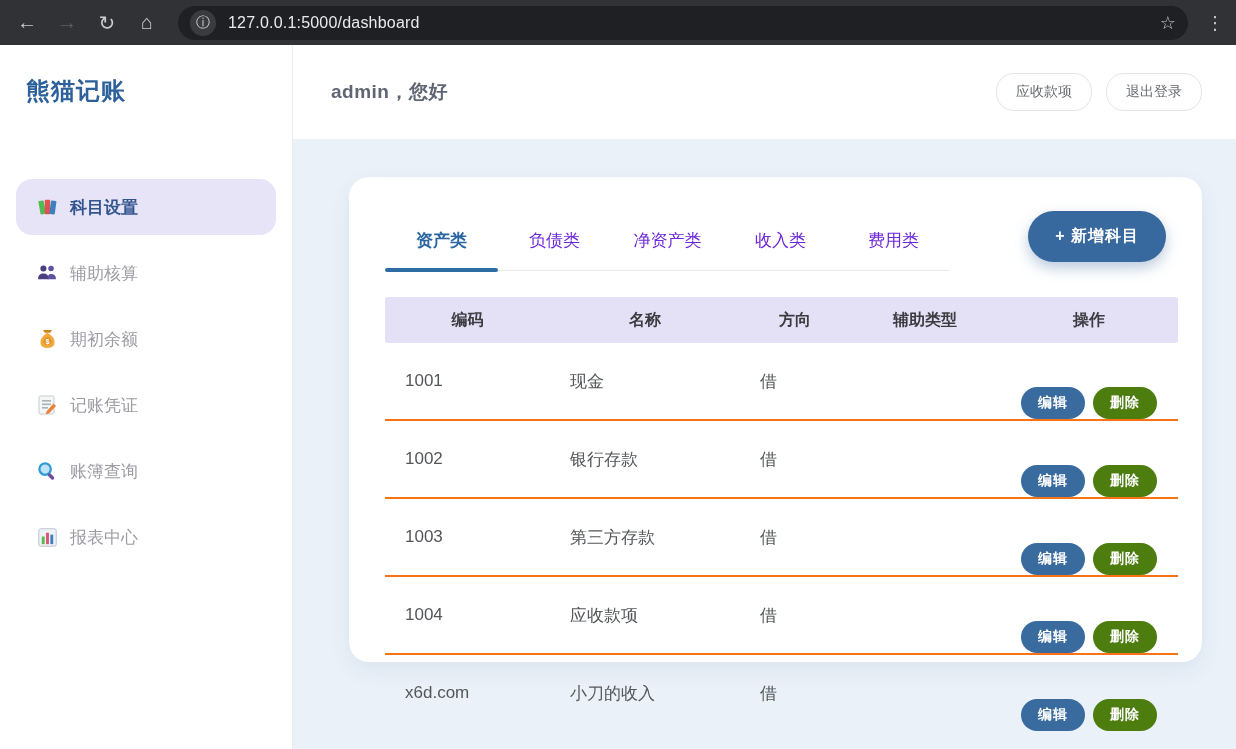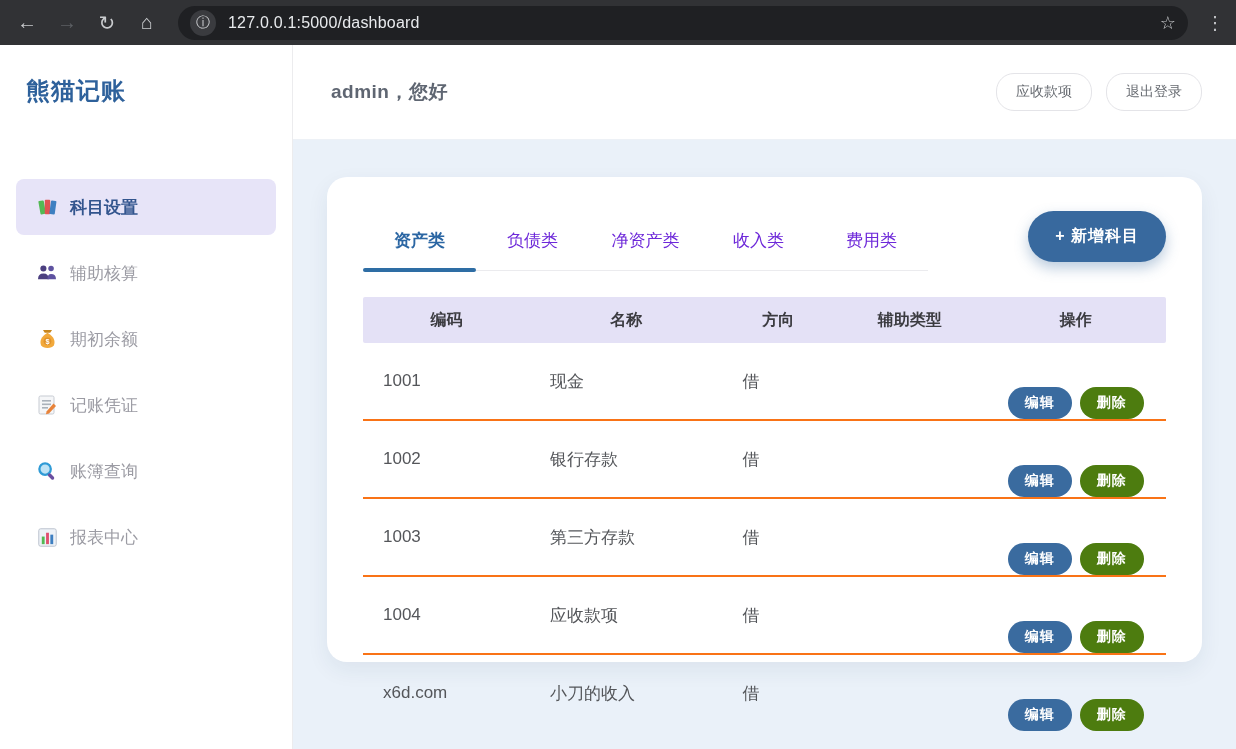--- a/index.html
+++ b/index.html
@@ -41,40 +41,40 @@
   .app { display:flex; height:704px; }
 
   .sidebar {
     width:293px; background:#ffffff; border-right:1px solid #ececee;
     padding:30px 16px 0 16px; flex:0 0 auto;
   }
   .app-title { color:#2e619b; font-size:24px; font-weight:bold; padding-left:10px; letter-spacing:1px; }
   .menu { margin-top:72px; display:flex; flex-direction:column; gap:10px; }
   .menu-item {
     display:flex; align-items:center; gap:12px; height:56px; padding-left:20px;
-    border-radius:8px; color:#9b9ba3; font-size:17px; cursor:pointer;
+    border-radius:16px; color:#9b9ba3; font-size:17px; cursor:pointer;
   }
   .menu-item.active { background:#e7e4f8; color:#33558e; font-weight:bold; }
   .mi-icon { width:22px; height:22px; display:inline-flex; align-items:center; justify-content:center; flex:0 0 auto; }
 
   .content { flex:1; display:flex; flex-direction:column; min-width:0; }
 
   .topbar {
     height:95px; background:#ffffff; border-bottom:1px solid #edf1f6;
     display:flex; align-items:center; padding:0 34px 0 38px;
   }
   .greeting { color:#5f6672; font-size:19px; font-weight:bold; letter-spacing:.5px; }
   .topbar-actions { margin-left:auto; display:flex; gap:14px; }
   .ghost-btn {
     background:#fff; border:1px solid #e4e4e8; border-radius:18px;
     color:#666a70; font-size:14px; padding:9px 19px; cursor:pointer;
     font-family:inherit;
   }
 
-  .workspace { flex:1; padding:37px 34px 0 34px; background:#eaf1f9; }
+  .workspace { flex:1; padding:37px 34px 0 56px; background:#eaf1f9; }
   .card {
     background:#ffffff; border-radius:20px; height:485px;
     box-shadow:0 8px 22px rgba(31,56,88,.07);
     padding:40px 36px 0 36px;
   }
 
   
   .tabs-row { display:flex; align-items:center; position:relative; }
   .tabs { display:flex; border-bottom:1px solid #ebebee; }
   .tab {

